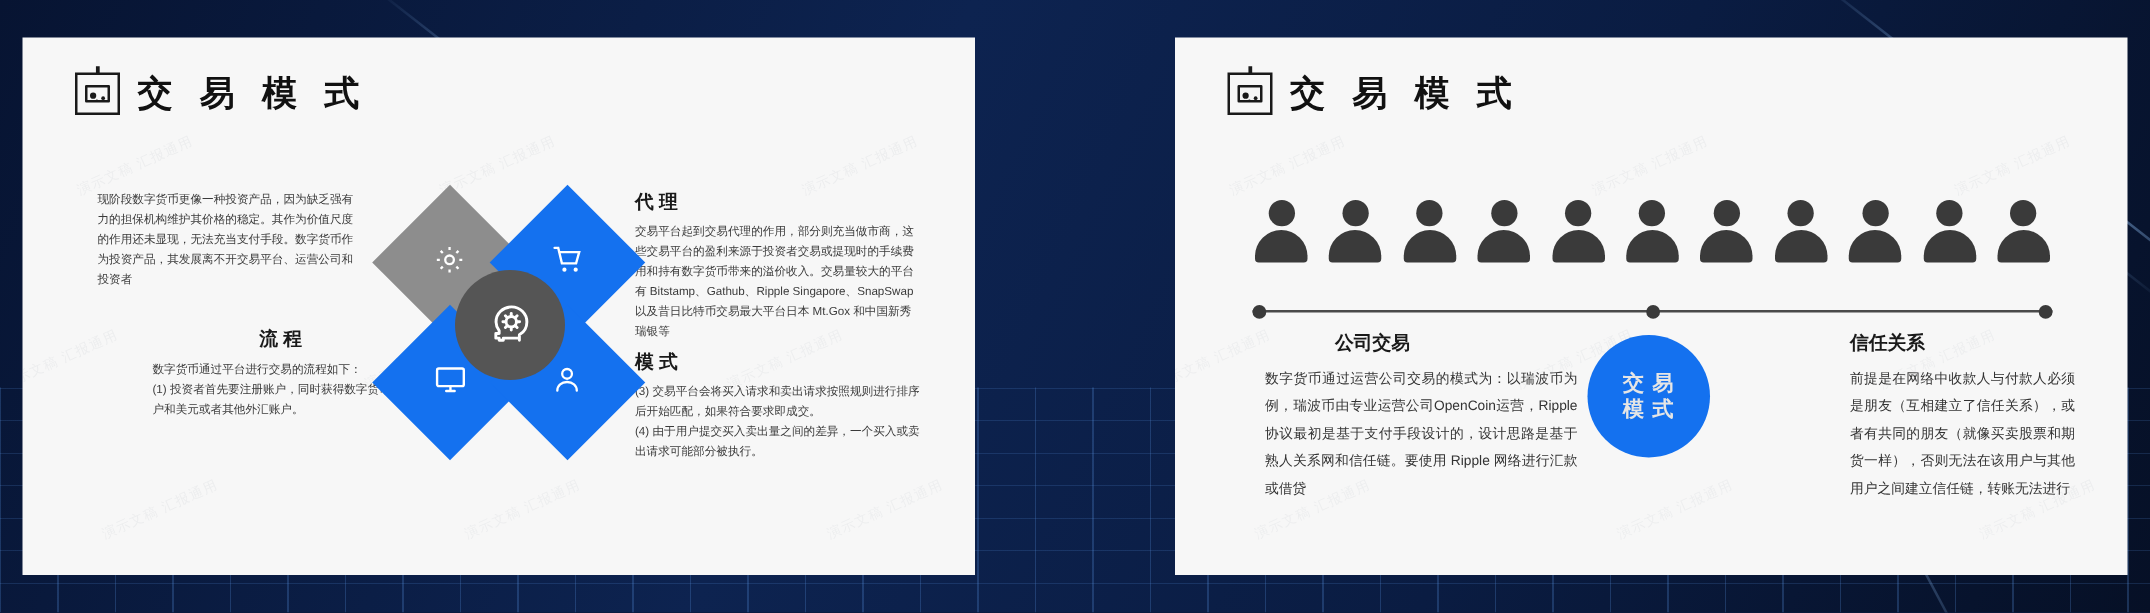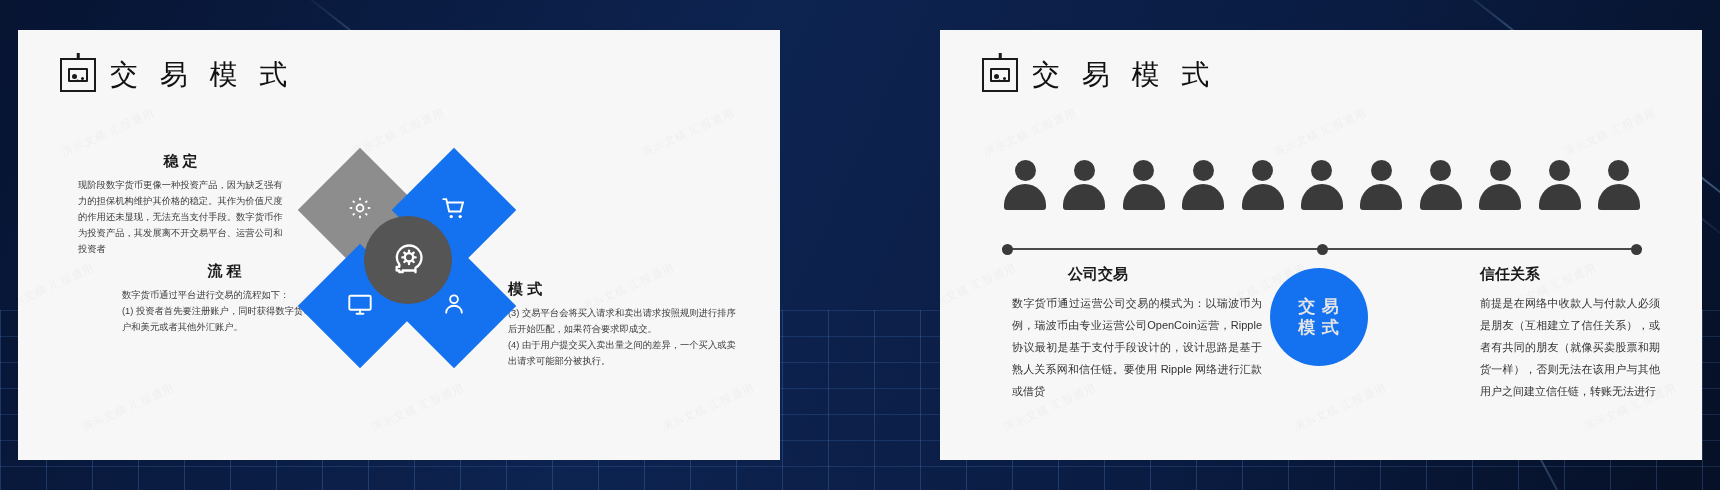--- a/index.html
+++ b/index.html
@@ -83,21 +83,21 @@
     position: relative;
   }
   .header-icon i::after {
     content: "";
     position: absolute; left: 2px; top: 4px;
     width: 5px; height: 5px; border-radius: 50%;
     background: #1a1a1a;
     box-shadow: 8px 2px 0 -1px #1a1a1a, 3px 4px 0 -1.5px #1a1a1a;
   }
   .slide-title {
-    font-size: 28px; font-weight: normal; color: #111;
+    font-size: 28px; font-weight: bold; color: #111;
     letter-spacing: 7px;
   }
 
   
   .txt-block { position: absolute; }
   .txt-title {
     font-size: 15px; font-weight: bold; color: #1a1a1a;
     margin-bottom: 7px;
   }
   .txt-body {
@@ -232,34 +232,39 @@
     </div>
 
     <div class="slide-header">
       <div class="header-icon">
           <i></i>
         </div>
       <div class="slide-title">交 易 模 式</div>
     </div>
 
     <div class="txt-block blk-stable">
-      <div class="txt-title">稳 定</div>
       <div class="txt-body">
         <p>现阶段数字货币更像一种投资产品，因为缺乏强有力的担保机构维护其价格的稳定。其作为价值尺度的作用还未显现，无法充当支付手段。数字货币作为投资产品，其发展离不开交易平台、运营公司和投资者</p>
       </div>
     </div>
 
     <div class="txt-block blk-flow">
       <div class="txt-title">流 程</div>
       <div class="txt-body">
         <p>数字货币通过平台进行交易的流程如下：</p>
         <p>(1) 投资者首先要注册账户，同时获得数字货币账户和美元或者其他外汇账户。</p>
       </div>
     </div>
 
+    <div class="txt-block blk-agent">
+      <div class="txt-title">代 理</div>
+      <div class="txt-body">
+        <p>交易平台起到交易代理的作用，部分则充当做市商，这些交易平台的盈利来源于投资者交易或提现时的手续费用和持有数字货币带来的溢价收入。交易量较大的平台有 Bitstamp、Gathub、Ripple Singapore、SnapSwap 以及昔日比特币交易最大平台日本 Mt.Gox 和中国新秀瑞银等</p>
+      </div>
+    </div>
 
     <div class="txt-block blk-mode">
       <div class="txt-title">模 式</div>
       <div class="txt-body">
         <p>(3) 交易平台会将买入请求和卖出请求按照规则进行排序后开始匹配，如果符合要求即成交。</p>
         <p>(4) 由于用户提交买入卖出量之间的差异，一个买入或卖出请求可能部分被执行。</p>
       </div>
     </div>
 
     <div class="cluster">

